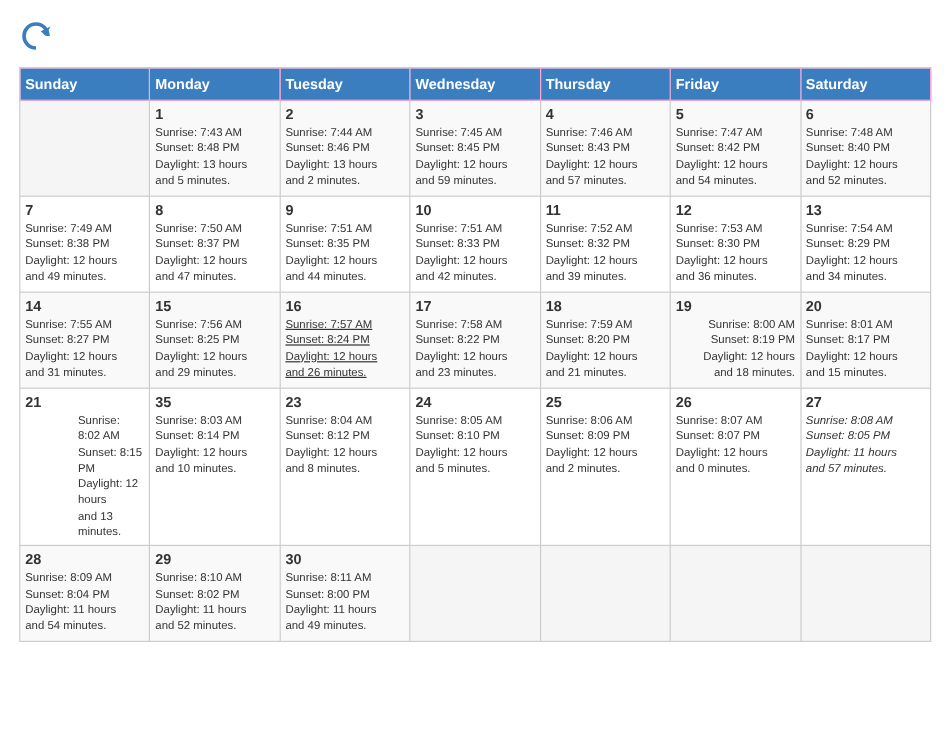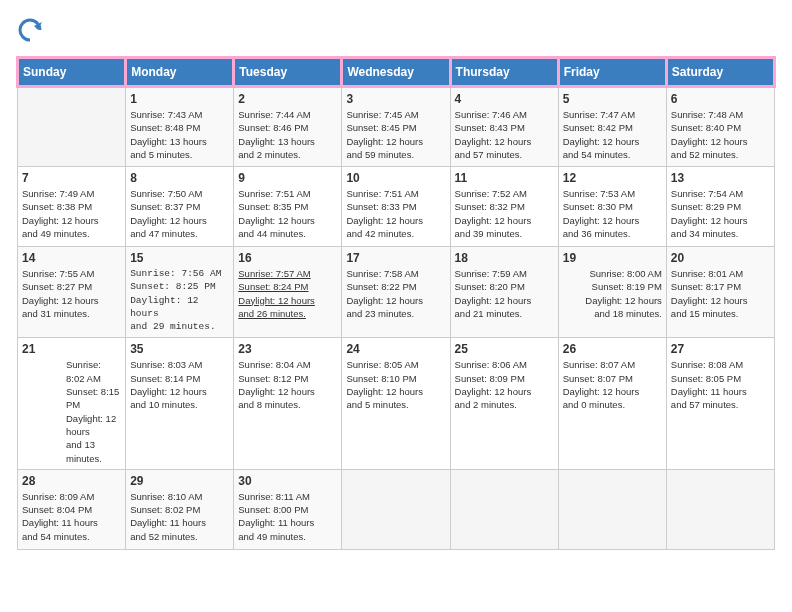--- a/index.html
+++ b/index.html
@@ -49,21 +49,21 @@
       border-collapse: collapse;
       font-size: 11px;
     }
     thead tr th {
       background: #3a7ebf;
       color: #fff;
       padding: 6px 4px;
       text-align: left;
       font-size: 12px;
       font-weight: bold;
-      border: 3px solid #f9a8d4;
+      border: 1px solid #f9a8d4;
     }
     tbody tr td {
       border: 1px solid #ccc;
       vertical-align: top;
       padding: 4px 4px;
       width: 14.28%;
       height: 80px;
       color: #333;
     }
     tbody tr:nth-child(odd) td {
@@ -220,21 +220,21 @@
       <tr>
         <td>
           <span class="day-num">14</span>
           <div class="day-info" style="white-space: pre-line;">Sunrise: 7:55 AM
 Sunset: 8:27 PM
 Daylight: 12 hours
 and 31 minutes.</div>
         </td>
         <td>
           <span class="day-num">15</span>
-          <div class="day-info" style="white-space: pre-line; font-family: Liberation Mono, monospace;">Sunrise: 7:56 AM
+          <div class="day-info" style="white-space: pre-line;">Sunrise: 7:56 AM
 Sunset: 8:25 PM
 Daylight: 12 hours
 and 29 minutes.</div>
         </td>
         <td>
           <span class="day-num">16</span>
           <div class="day-info" style="white-space: pre-line; text-decoration: underline;">Sunrise: 7:57 AM
 Sunset: 8:24 PM
 Daylight: 12 hours
 and 26 minutes.</div>
@@ -306,21 +306,21 @@
         </td>
         <td>
           <span class="day-num">26</span>
           <div class="day-info" style="white-space: pre-line;">Sunrise: 8:07 AM
 Sunset: 8:07 PM
 Daylight: 12 hours
 and 0 minutes.</div>
         </td>
         <td>
           <span class="day-num">27</span>
-          <div class="day-info" style="white-space: pre-line;">Sunrise: 8:08 AM
+          <div class="day-info" style="white-space: pre-line; font-style: italic;">Sunrise: 8:08 AM
 Sunset: 8:05 PM
 Daylight: 11 hours
 and 57 minutes.</div>
         </td>
       </tr>
       <tr>
         <td>
           <span class="day-num">28</span>
           <div class="day-info" style="white-space: pre-line;">Sunrise: 8:09 AM
 Sunset: 8:04 PM

